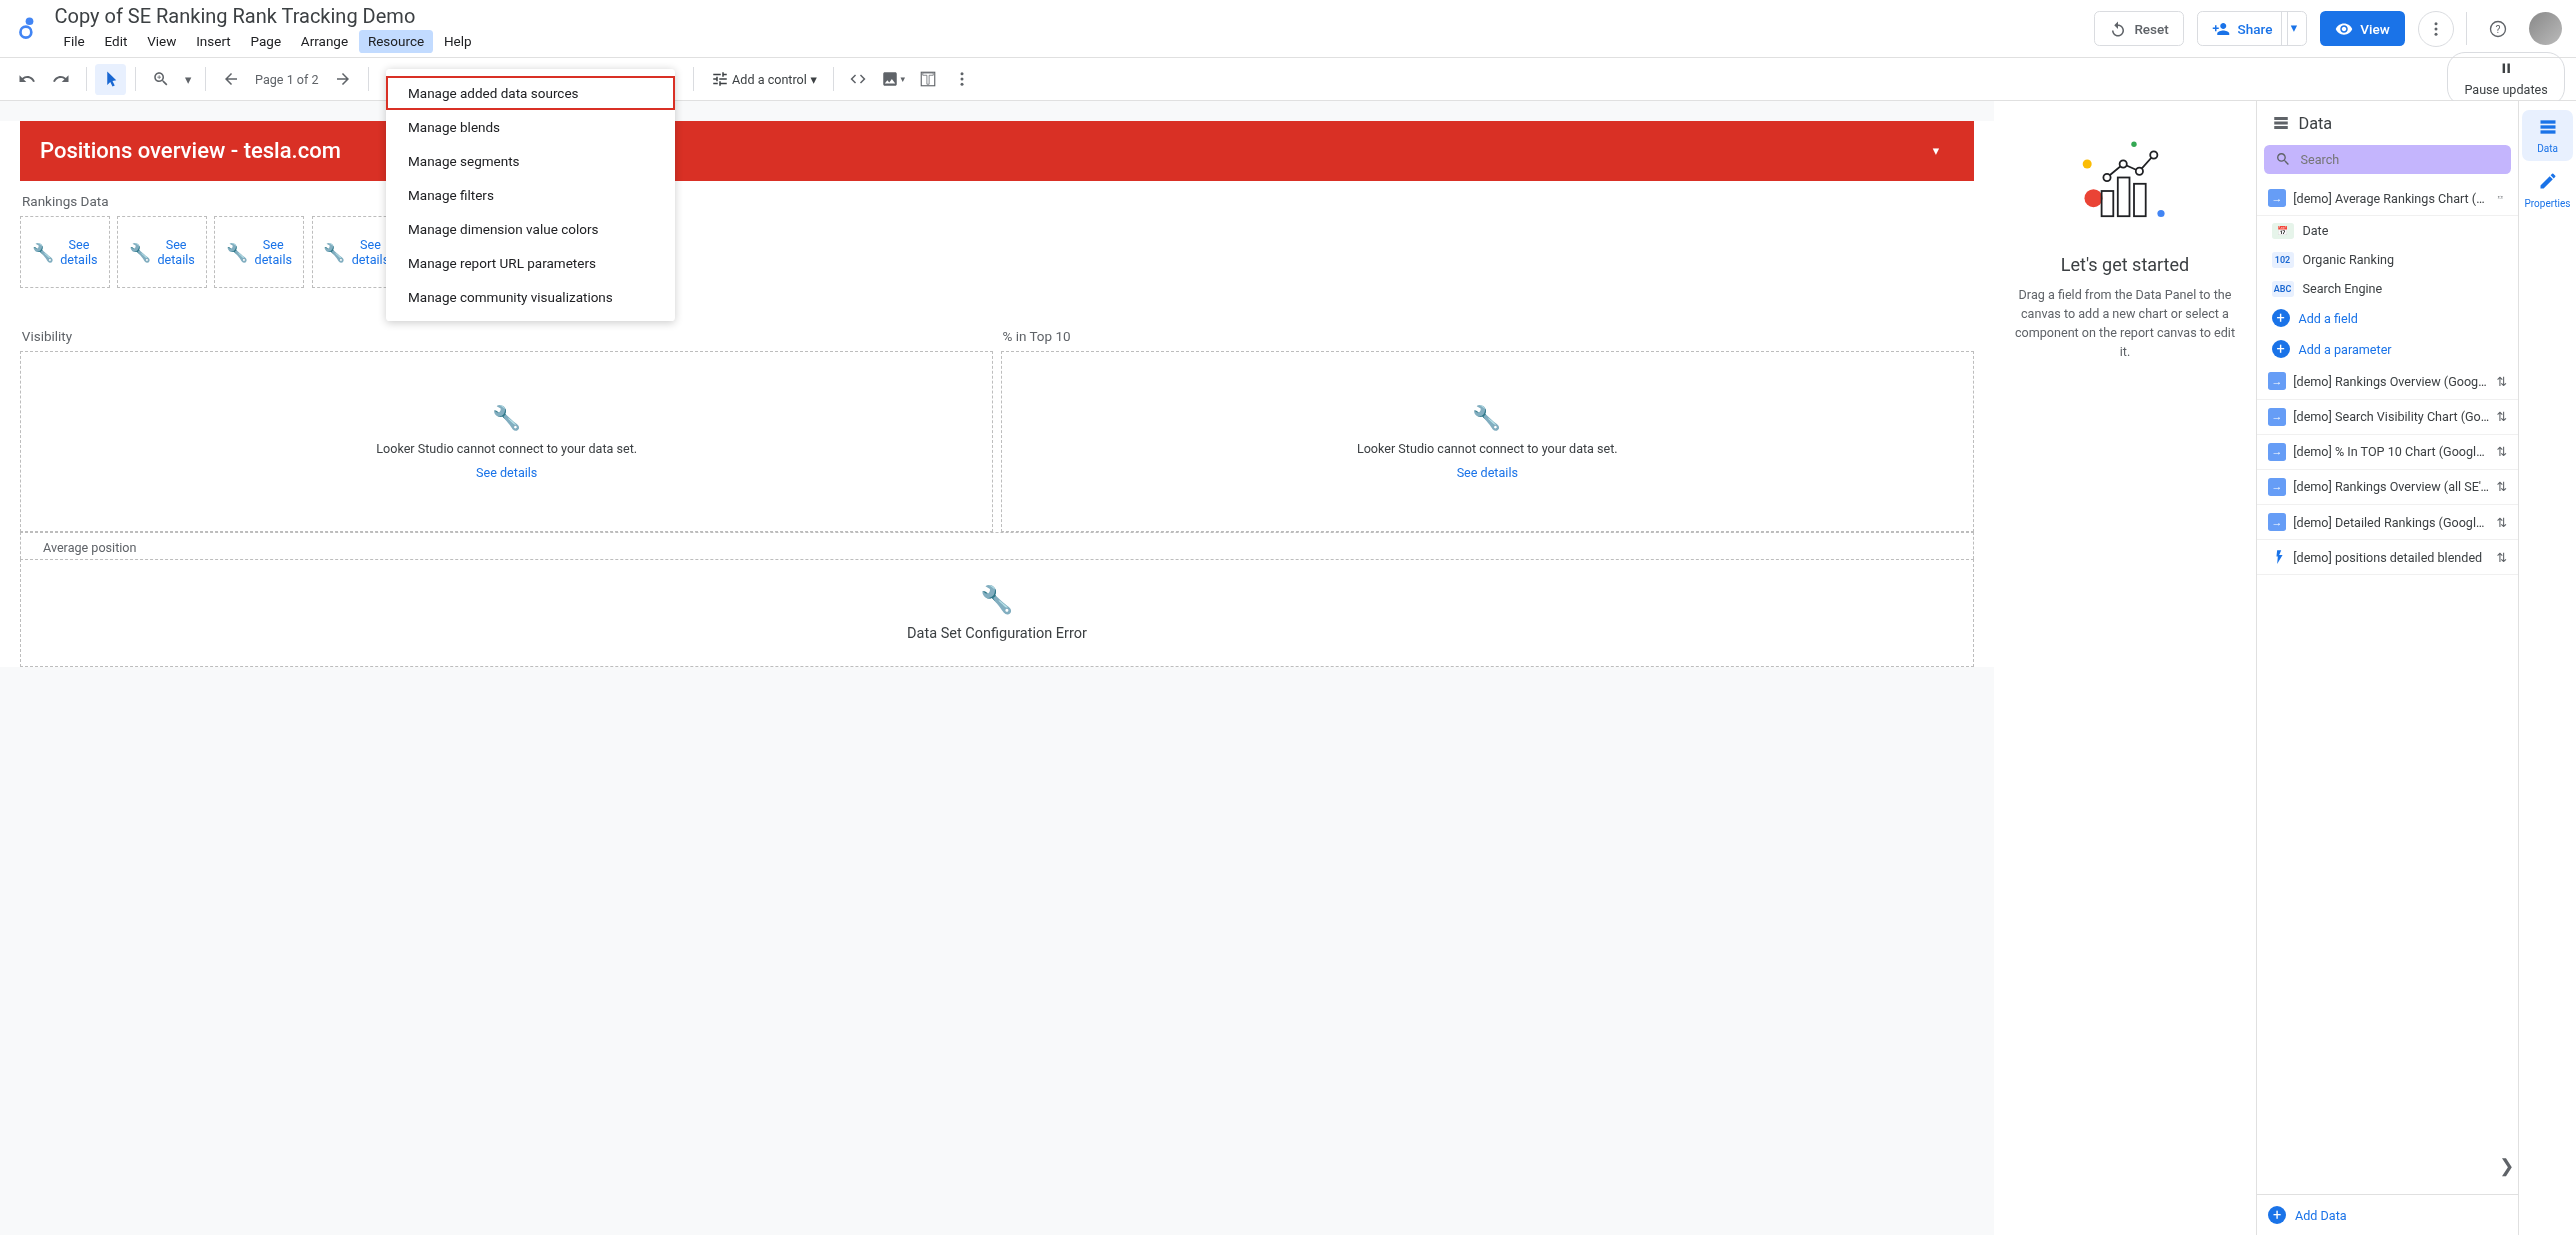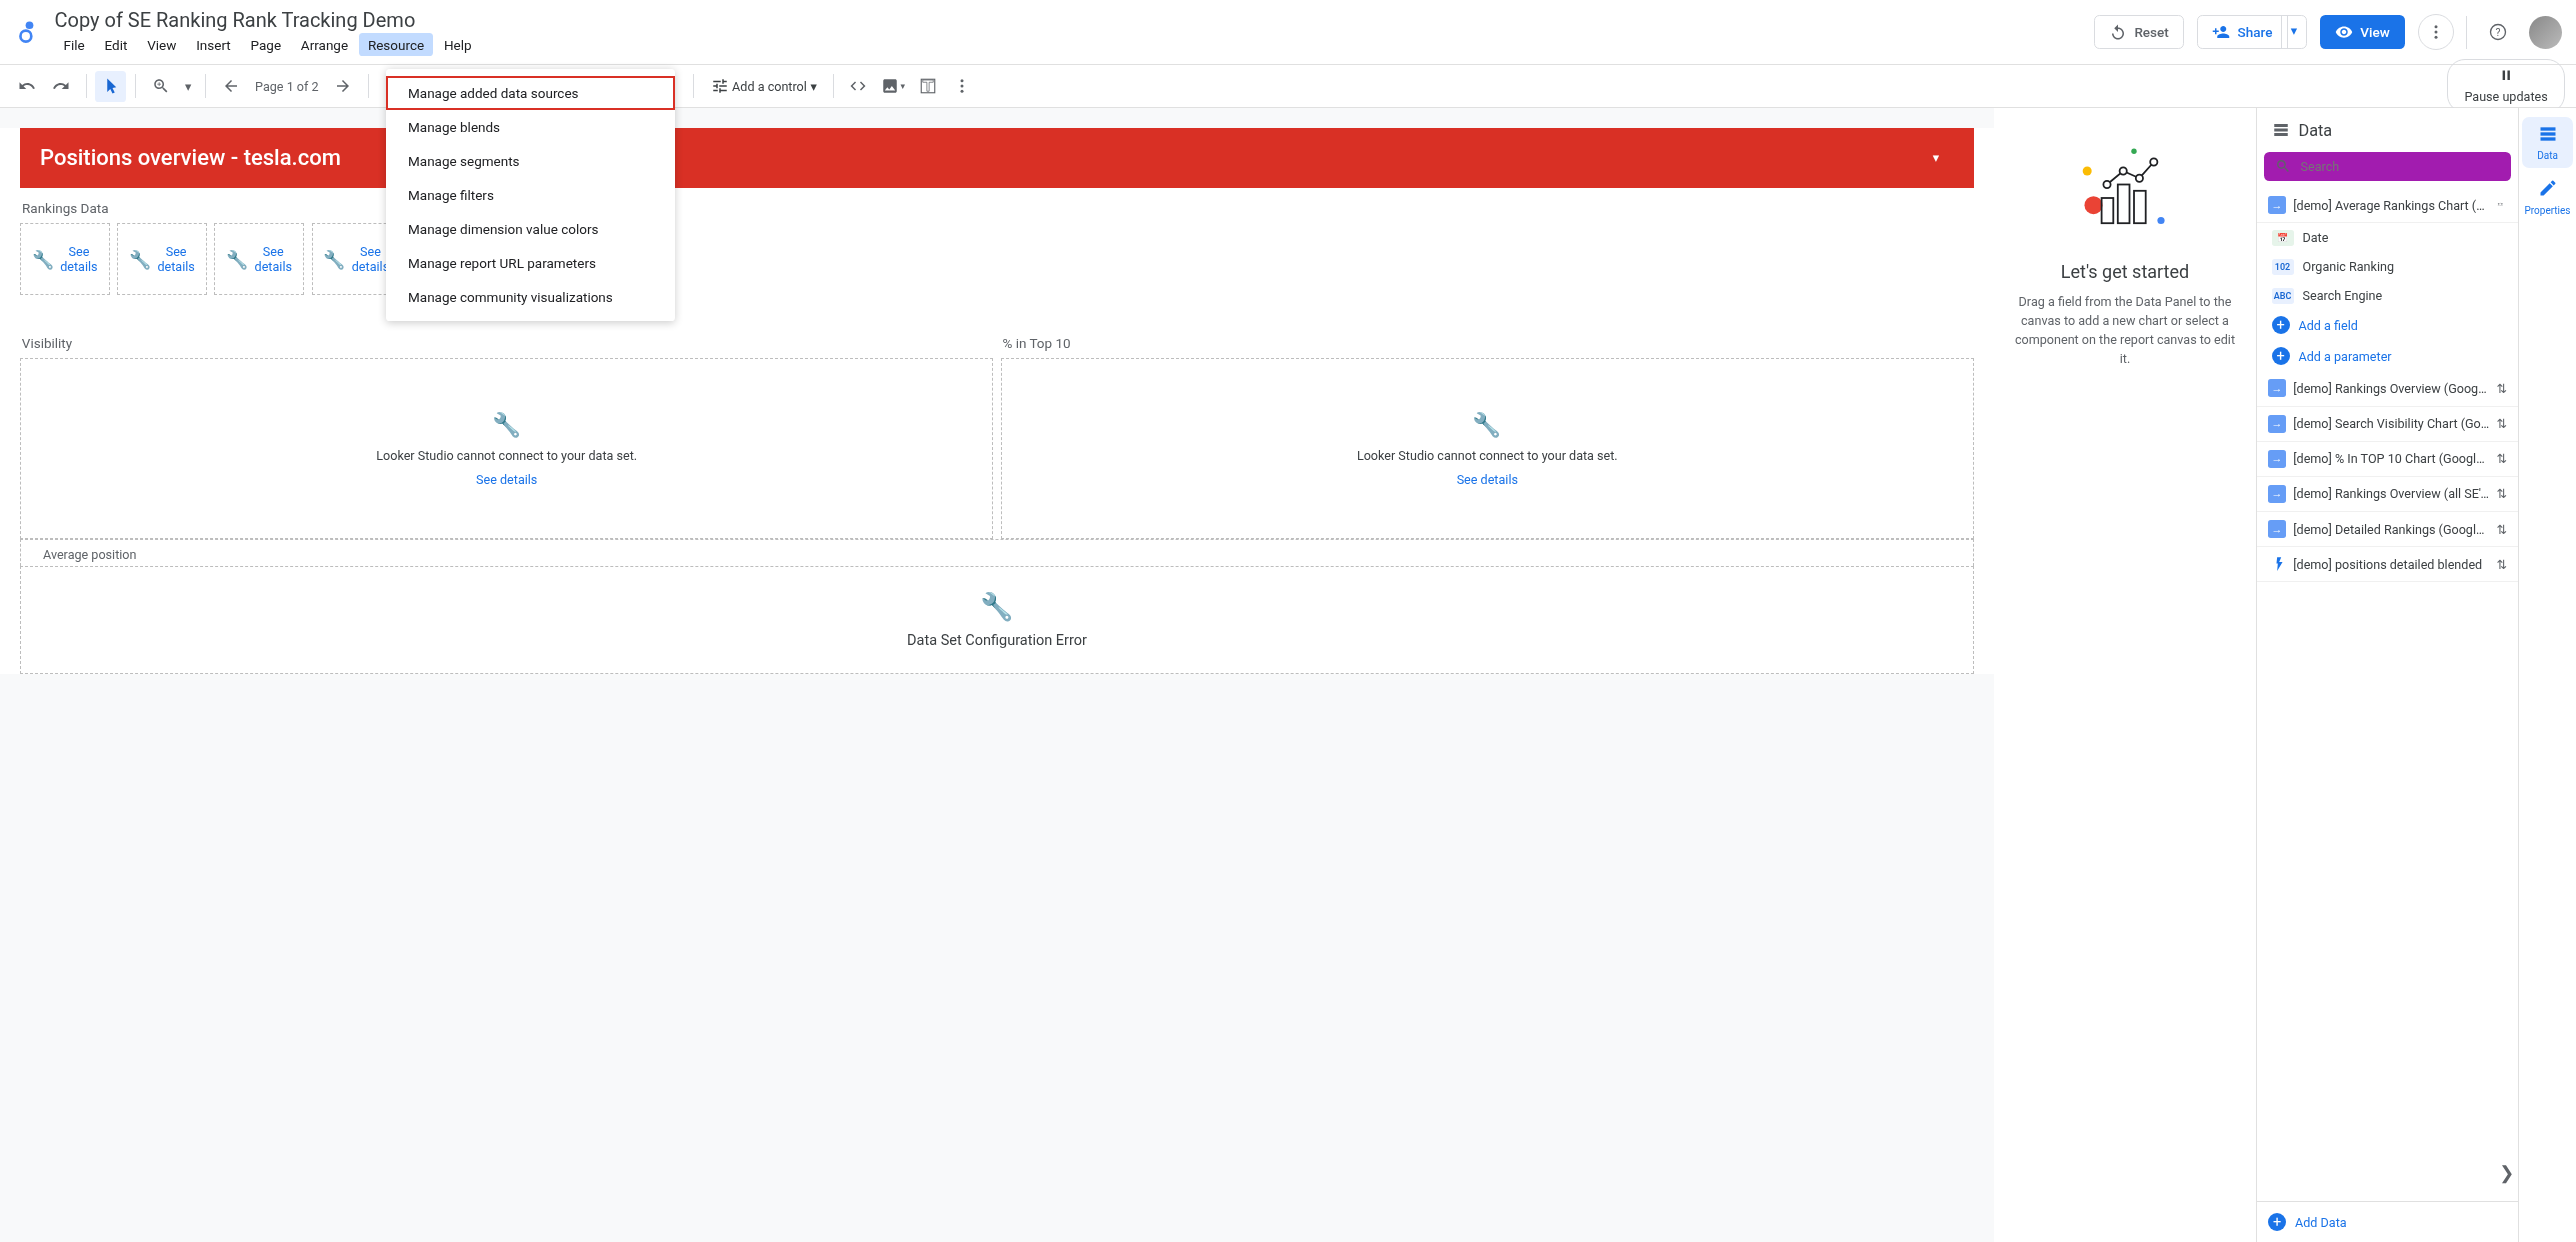--- a/index.html
+++ b/index.html
@@ -1,19 +1,19 @@
 <!DOCTYPE html>
 <html style="font-size:14.5px"><head>
 <meta charset="utf-8">
 <style>
 * { box-sizing: border-box; margin: 0; padding: 0; font-family: 'Google Sans', Roboto, Arial, sans-serif; }
 body { background: #fff; color: #202124; font-size: 12.6px; overflow: hidden; }
 
 
-.header { display: flex; align-items: center; padding: 5.4px 14.5px; border-bottom: 0.9px solid #e0e0e0; height: 65px; }
+.header { display: flex; align-items: center; padding: 5.4px 14.5px; border-bottom: 0.9px solid #e0e0e0; height: 58px; }
 .logo { width: 29px; height: 29px; margin-right: 11px; position: relative; }
 .logo svg { width: 100%; height: 100%; }
 .title-area { flex: 1; }
 .doc-title { font-size: 20px; color: #3c4043; font-weight: 400; }
 .menu-bar { display: flex; gap: 1.8px; margin-top: 1.8px; }
 .menu-item { padding: 3.6px 9px; cursor: pointer; font-size: 13.5px; color: #202124; border-radius: 3.6px; }
 .menu-item.active { background: #c2dbff; }
 .header-actions { display: flex; align-items: center; gap: 12.6px; }
 .btn { display: inline-flex; align-items: center; gap: 7.2px; padding: 7.2px 14.5px; border-radius: 5.4px; cursor: pointer; font-size: 13.5px; font-weight: 500; border: 0.9px solid transparent; }
 .btn-reset { color: #5f6368; border-color: #dadce0; background: #fff; }
@@ -59,21 +59,21 @@
 
 
 .getstarted { width: 262px; background: #fff; padding: 18px; text-align: center; display: flex; flex-direction: column; align-items: center; }
 .gs-illus { width: 108px; height: 108px; margin: 9px auto 18px; position: relative; }
 .gs-title { font-size: 18px; color: #3c4043; margin-bottom: 11px; font-weight: 400; }
 .gs-desc { font-size: 12.6px; color: #5f6368; line-height: 1.5; }
 
 
 .data-panel { width: 262px; background: #fff; border-left: 0.9px solid #e0e0e0; display: flex; flex-direction: column; }
 .dp-header { display: flex; align-items: center; gap: 9px; padding: 12.6px 14.5px; font-size: 16.3px; color: #3c4043; }
-.dp-search { margin: 0 7.2px 7.2px; background: #a21caf; border-radius: 5.4px; display: flex; align-items: center; padding: 6.3px 11px; gap: 9px; color: #5f6368; }
+.dp-search { margin: 0 7.2px 7.2px; background: #c4b5fd; border-radius: 5.4px; display: flex; align-items: center; padding: 6.3px 11px; gap: 9px; color: #5f6368; }
 .dp-search input { border: none; background: transparent; outline: none; flex: 1; font-size: 12.6px; }
 .ds-item { display: flex; align-items: center; gap: 7.2px; padding: 8.1px 11px; border-bottom: 0.9px solid #f0f0f0; cursor: pointer; }
 .ds-icon { width: 18px; height: 18px; background: #669df6; border-radius: 2.7px; display: flex; align-items: center; justify-content: center; color: #fff; font-size: 11px; flex-shrink: 0; }
 .ds-icon.blend { background: transparent; color: #1a73e8; }
 .ds-name { flex: 1; font-size: 12.6px; color: #3c4043; white-space: nowrap; overflow: hidden; text-overflow: ellipsis; }
 .ds-expand { color: #5f6368; cursor: pointer; }
 .field-item { display: flex; align-items: center; gap: 9px; padding: 6.3px 11px 6.3px 14.5px; font-size: 12.6px; color: #3c4043; cursor: pointer; }
 .field-icon { width: 22px; height: 16.3px; border-radius: 2.7px; display: flex; align-items: center; justify-content: center; font-size: 9px; font-weight: 600; flex-shrink: 0; }
 .fi-date { background: #e6f4ea; color: #137333; }
 .fi-num { background: #e8f0fe; color: #1967d2; }

